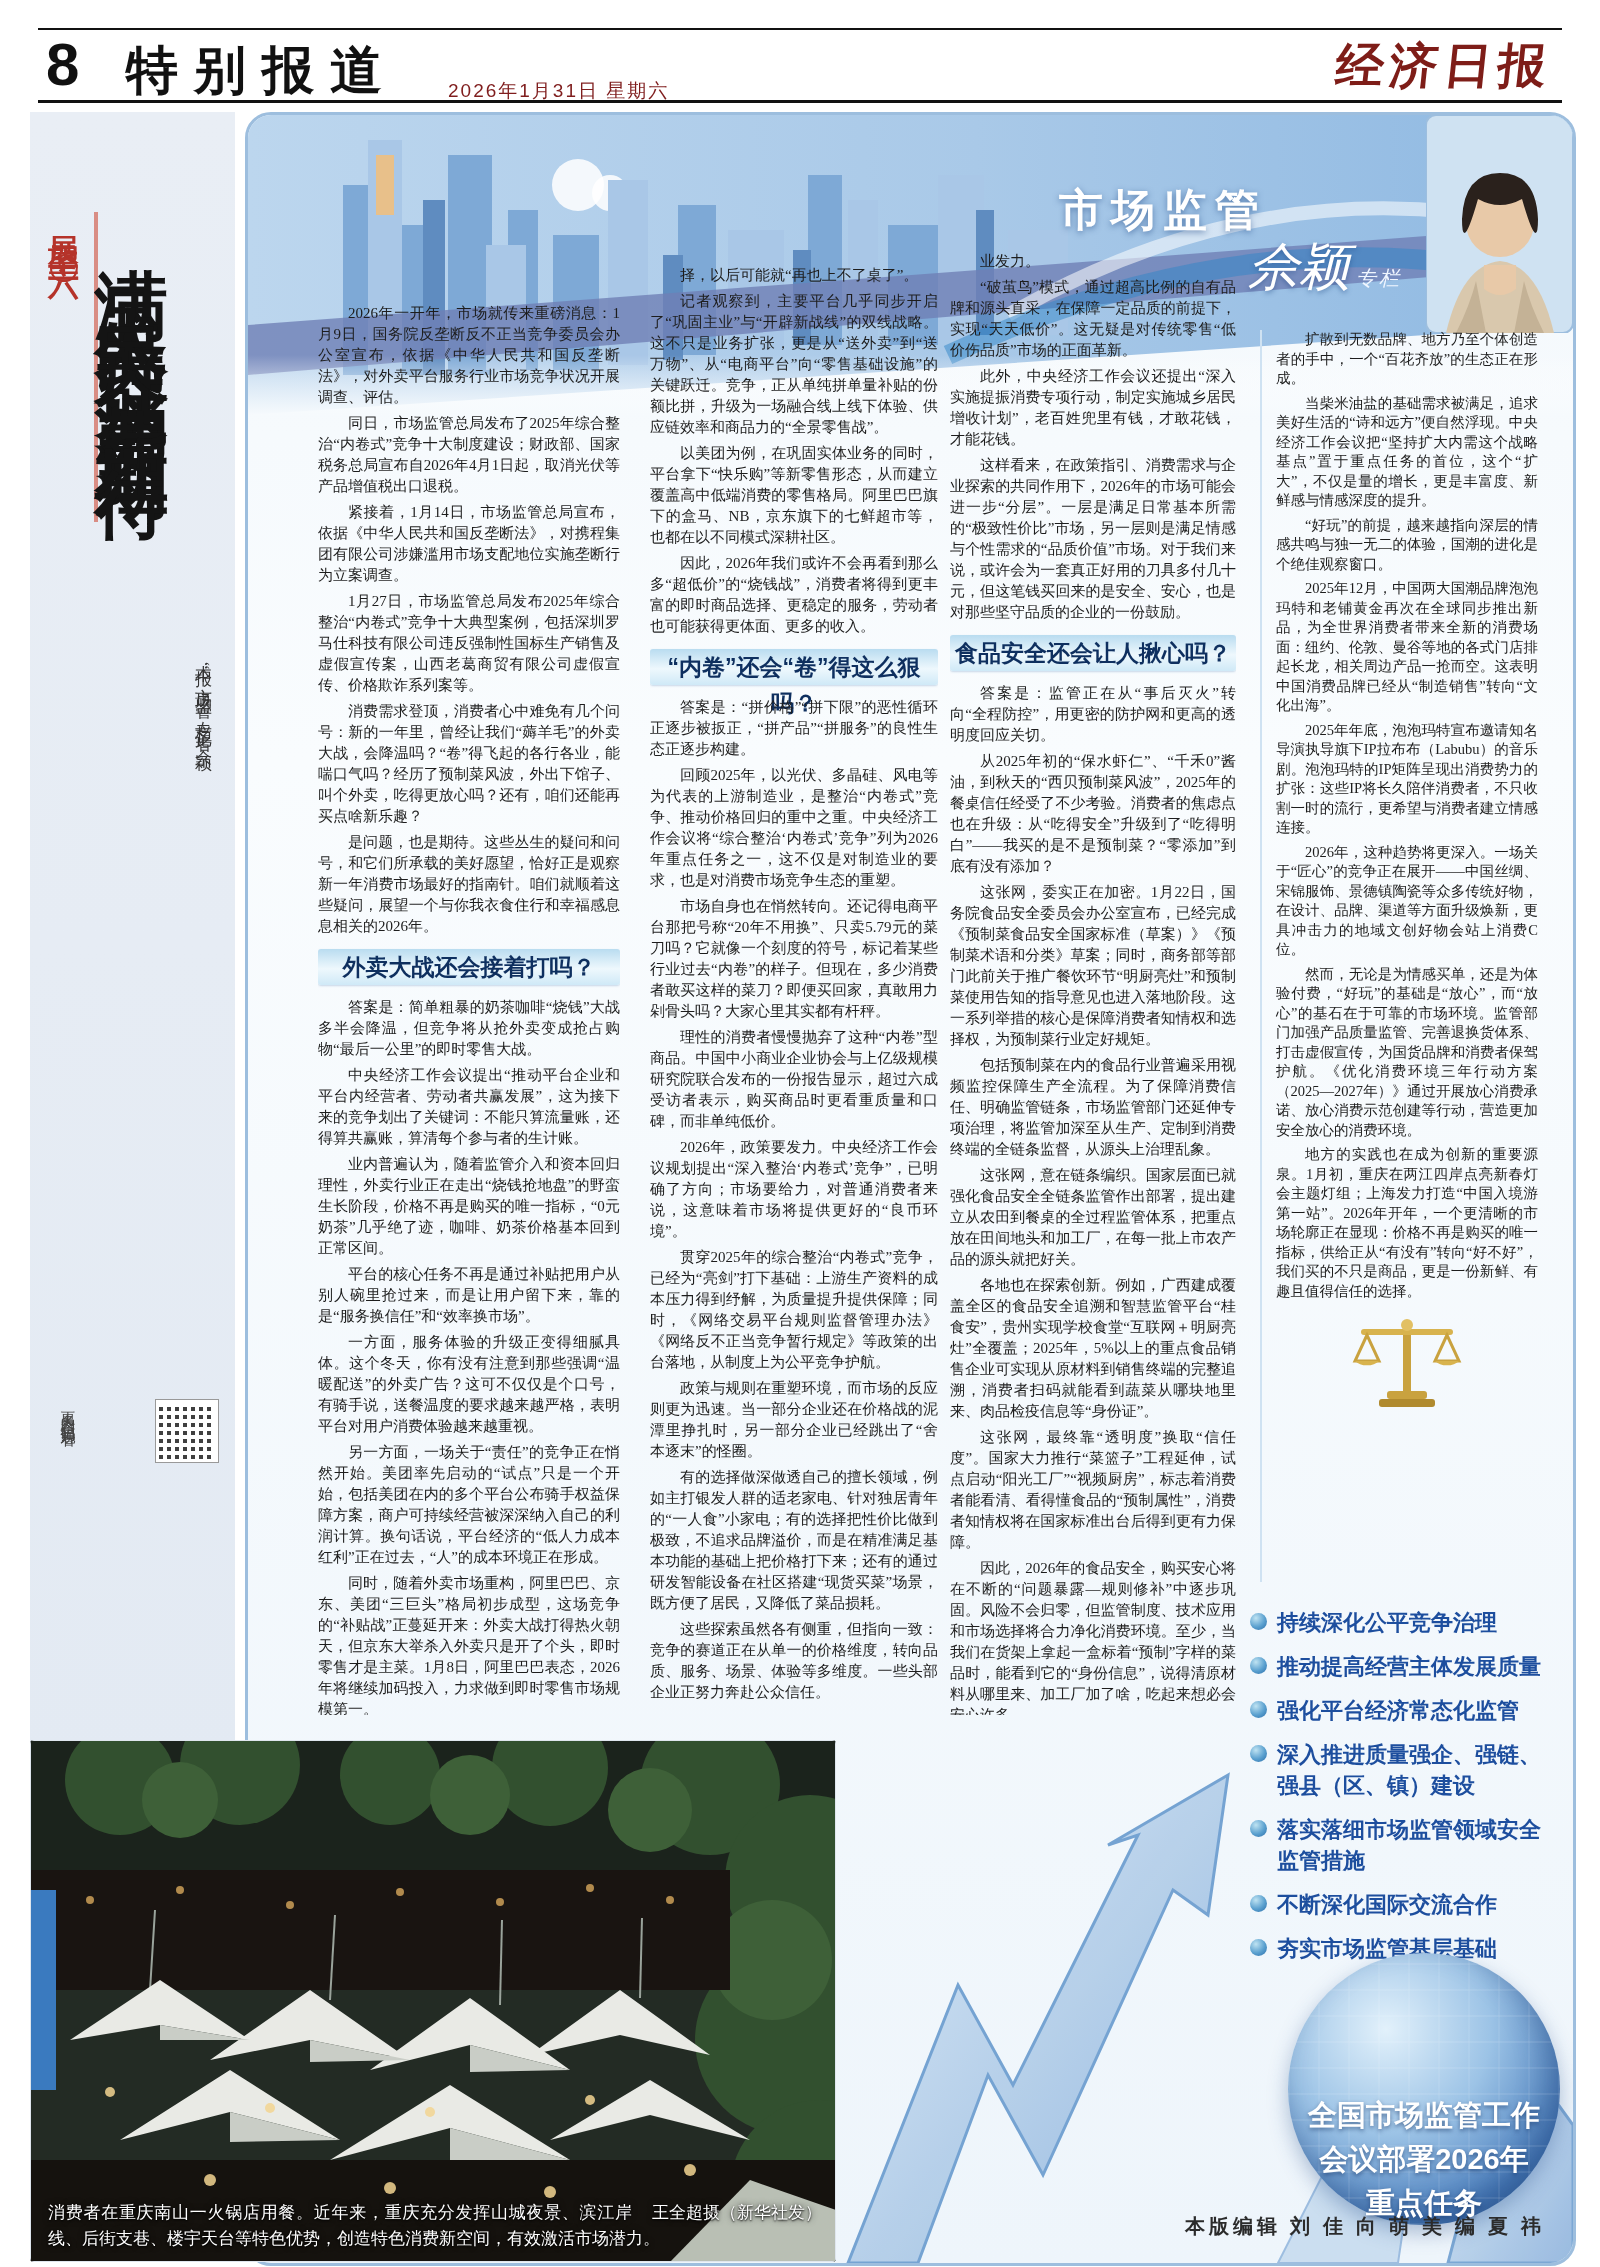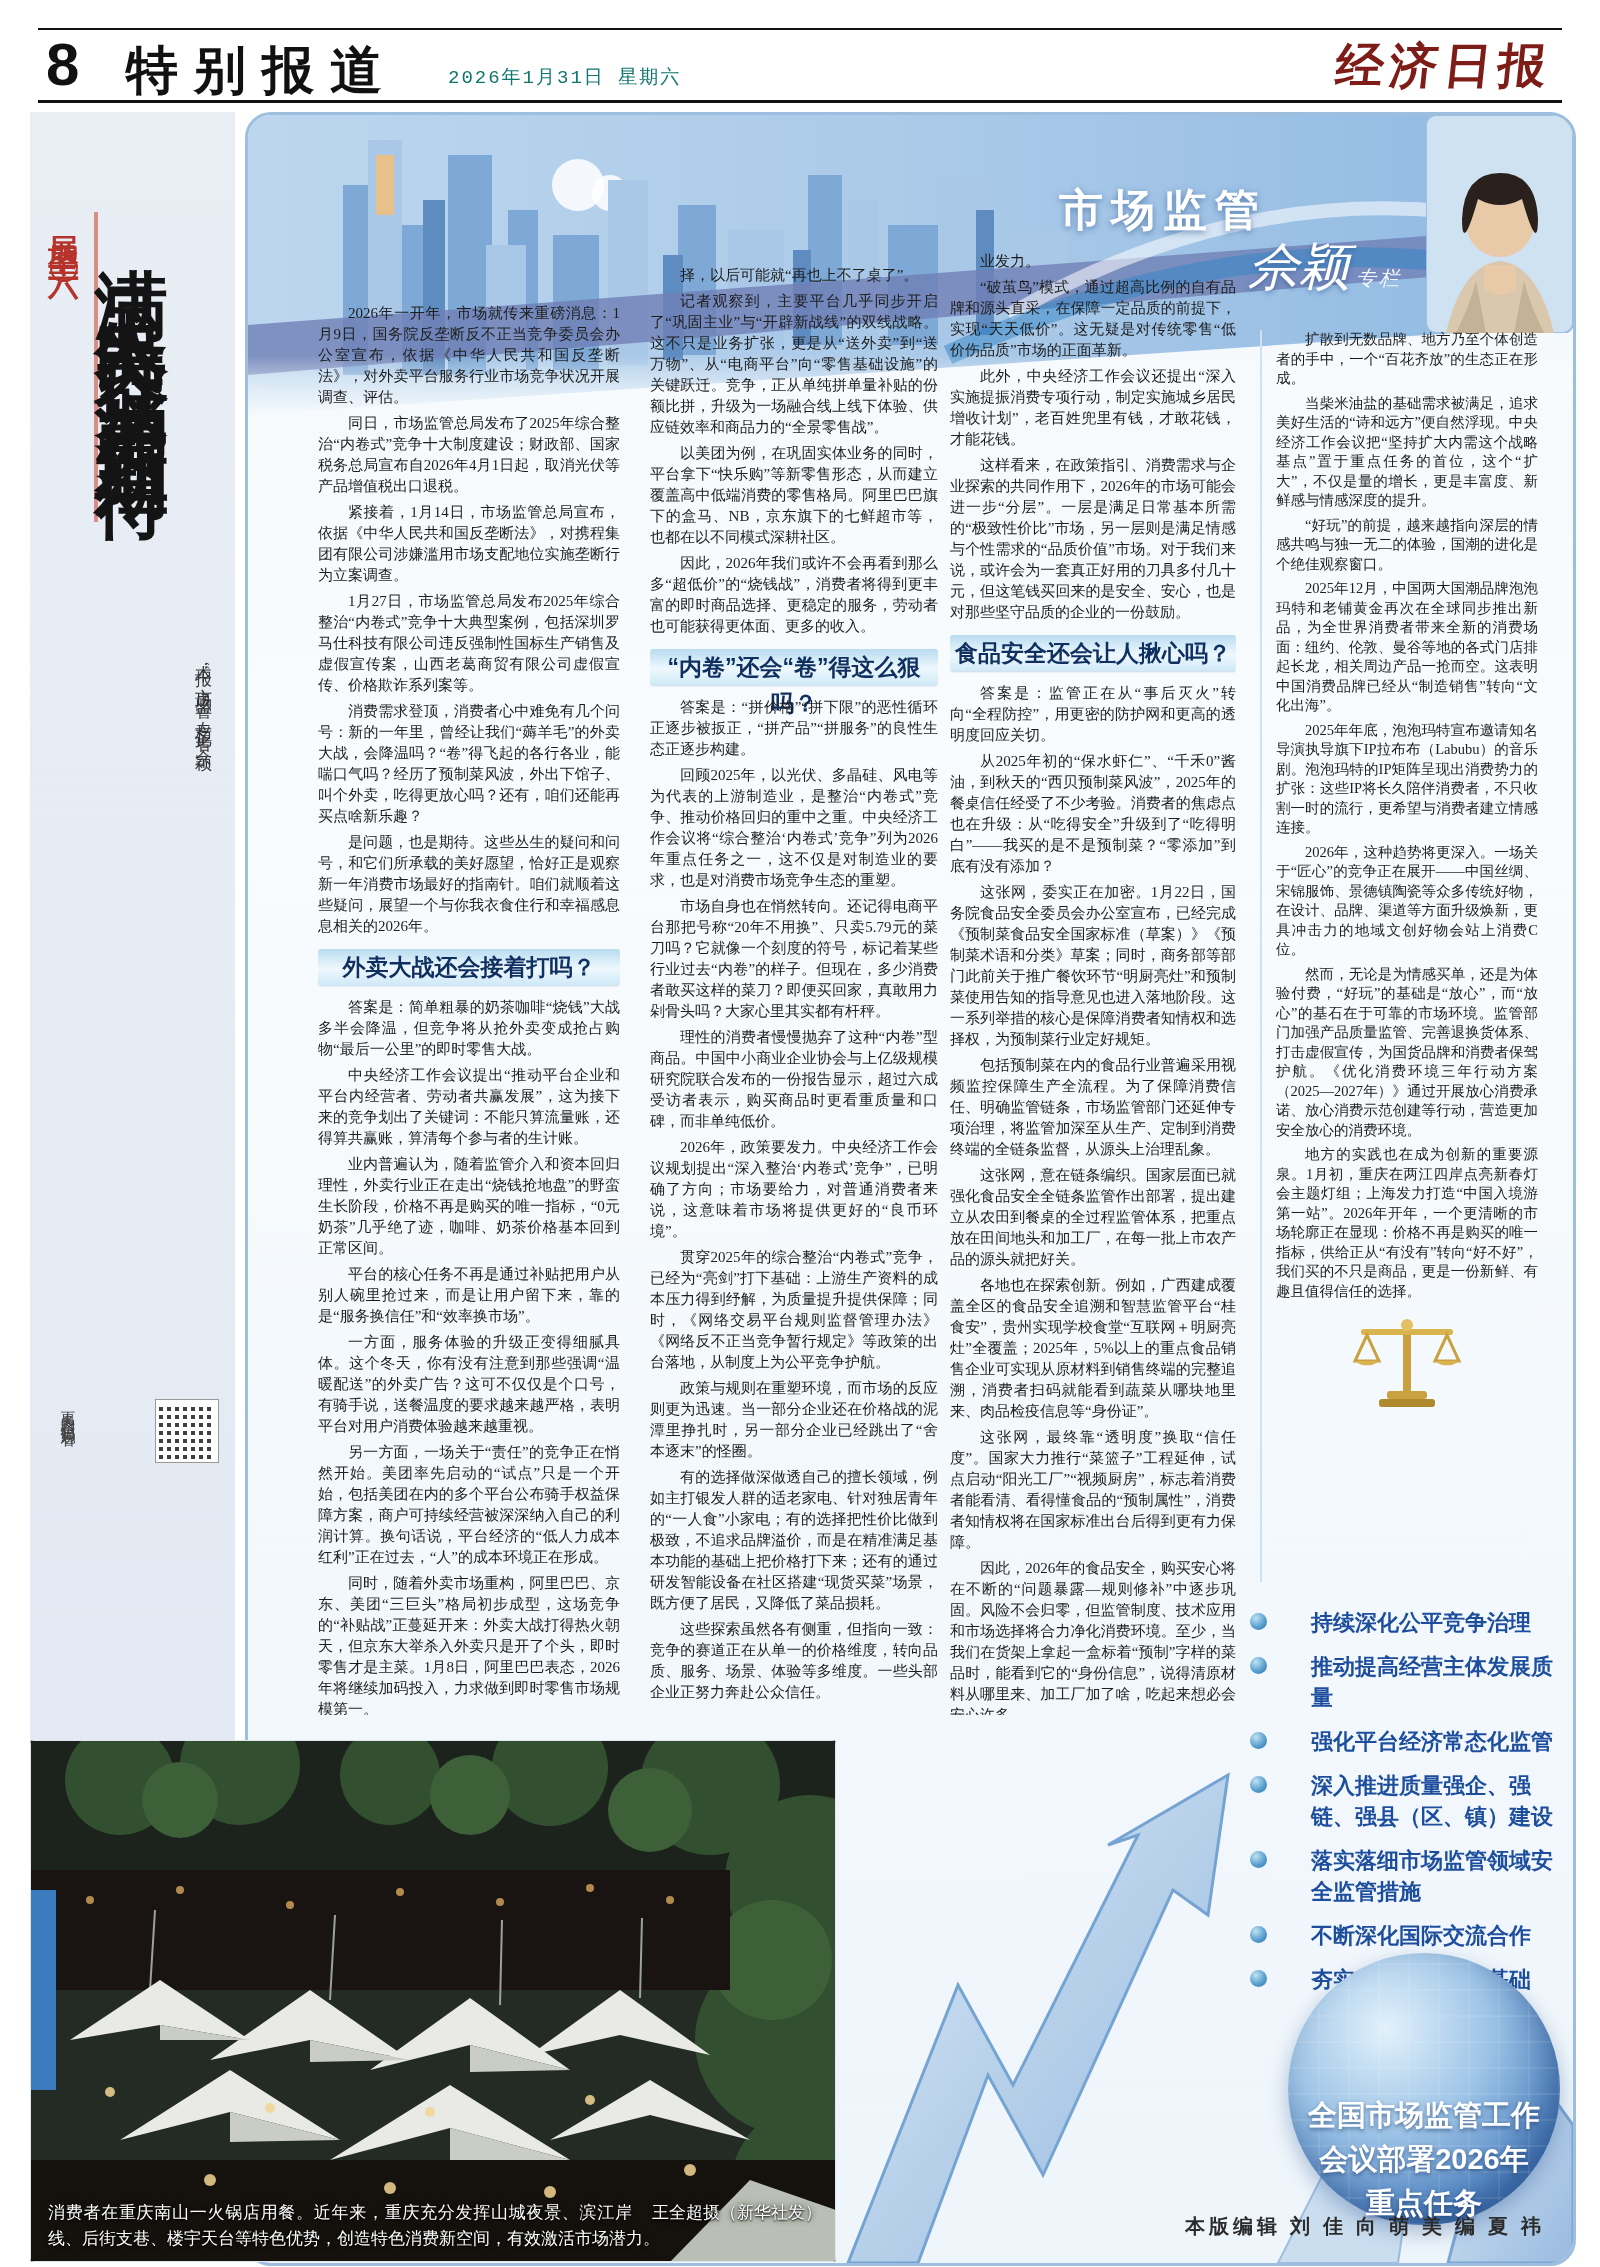--- a/index.html
+++ b/index.html
@@ -5,22 +5,22 @@
   html,body{margin:0;padding:0;background:#ffffff;}
   .page{position:relative;width:1600px;height:2267px;background:#ffffff;overflow:hidden;
         font-family:"Liberation Serif",serif;}
   
   .toprule{position:absolute;left:38px;right:38px;top:28px;height:2px;background:#111;}
   .masthead-row{position:absolute;left:38px;right:38px;top:34px;height:64px;}
   .pagenum{position:absolute;left:8px;top:-4px;font-family:"Liberation Sans",sans-serif;
            font-size:60px;font-weight:900;color:#111;}
   .section-title{position:absolute;left:88px;top:2px;font-size:52px;font-weight:900;
            letter-spacing:16px;color:#111;font-family:"Liberation Serif",serif;}
-  .pub-date{position:absolute;left:410px;top:30px;font-size:19px;color:#0f766e;
-           font-family:Liberation Mono, monospace;letter-spacing:2px;}
+  .pub-date{position:absolute;left:410px;top:44px;font-size:19px;color:#7f1d1d;
+           font-family:Liberation Sans, sans-serif;letter-spacing:2px;}
   .masthead-logo{position:absolute;right:10px;top:0px;font-size:48px;font-weight:900;
            color:#7e1d18;transform:skewX(-6deg);letter-spacing:6px;}
   .headrule{position:absolute;left:38px;right:38px;top:100px;height:3px;background:#111;}
 
   
   .left-strip{position:absolute;left:30px;top:112px;width:205px;height:1660px;
               background:linear-gradient(180deg,#e9eef5,#e3eaf3);}
   .kicker{position:absolute;left:12px;top:100px;writing-mode:vertical-rl;
           font-family:"Liberation Sans",sans-serif;font-size:31px;font-weight:900;
           color:#b5332a;letter-spacing:6px;padding-right:10px;
@@ -69,21 +69,21 @@
       padding-left:14px;}
 
   .scale-wrap{margin-top:14px;text-align:center;}
 
   
   .tasks{position:absolute;left:1002px;top:1492px;width:308px;}
   .task{display:flex;align-items:flex-start;margin-bottom:13px;}
   .task-dot{flex:0 0 17px;height:17px;margin:6px 10px 0 0;border-radius:50%;
        background:radial-gradient(circle at 35% 30%,#bfe3f2,#5aa0cf 55%,#2a6ca8);}
   .task-label{font-family:"Liberation Sans",sans-serif;font-size:22px;line-height:31px;
-       font-weight:900;color:#1d4e9e;margin-left:34px;}
+       font-weight:900;color:#1d4e9e;}
   .globe{position:absolute;left:1040px;top:1838px;width:272px;height:272px;border-radius:50%;
        background:radial-gradient(circle at 36% 28%,#e2f1fb,#9cc3e6 40%,#4a7ebd 75%,#2d5b92);
        box-shadow:0 8px 20px rgba(40,80,140,.35), inset -10px -14px 30px rgba(20,50,100,.35);
        display:flex;flex-direction:column;justify-content:flex-end;align-items:center;}
   .globe:before{content:"";position:absolute;inset:0;border-radius:50%;
        background:repeating-linear-gradient(0deg,rgba(255,255,255,.14) 0 2px,transparent 2px 26px),
                   repeating-linear-gradient(90deg,rgba(255,255,255,.12) 0 2px,transparent 2px 30px);
        border-radius:50%;opacity:.6;}
   .globe-line{position:relative;color:#fff;font-family:"Liberation Sans",sans-serif;
        font-weight:900;font-size:29px;line-height:44px;text-shadow:0 2px 4px rgba(20,50,100,.6);}

